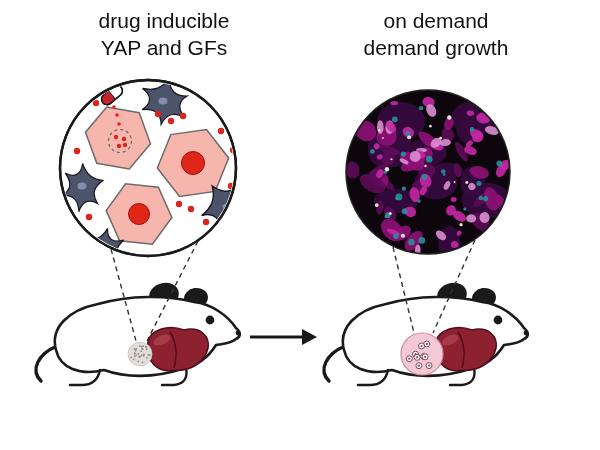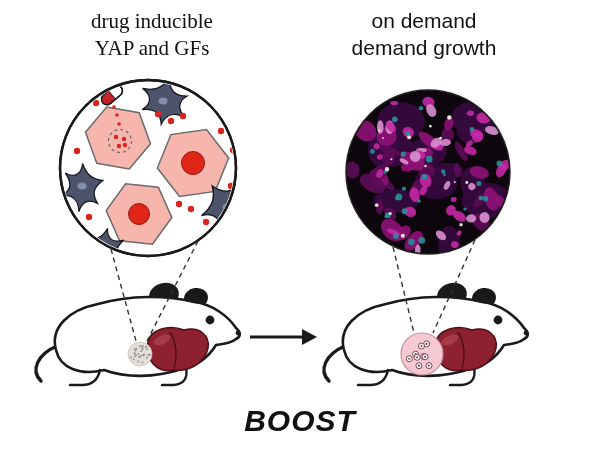--- a/index.html
+++ b/index.html
@@ -316,23 +316,22 @@
         <circle cx="87.12528110090823" cy="75.28917591106206" r="3" fill="#fff" stroke="#7c4656" stroke-width="1"></circle>
         <circle cx="87.12528110090823" cy="75.28917591106206" r="1.1" fill="#7c4656"></circle>
       </g>
 
     <g>
       <line x1="250" y1="337" x2="302" y2="337" stroke="#1a1a1a" stroke-width="3"></line>
       <polygon points="302,329 302,345 317,337" fill="#1a1a1a"></polygon>
     </g>
   </svg>
 
-  <div class="label" style="left:28px;width:248px;font-family:Liberation Serif, serif;">
+  <div class="label" style="left:40px;width:248px;">
     <div>drug inducible</div>
     <div>YAP and GFs</div>
   </div>
-  <div class="label" style="left:304px;width:240px;">
+  <div class="label" style="left:316px;width:240px;">
     <div>on demand</div>
     <div>demand growth</div>
   </div>
-  <div class="caption">BOOST</div>
 
 </div>
 
 </body></html>

